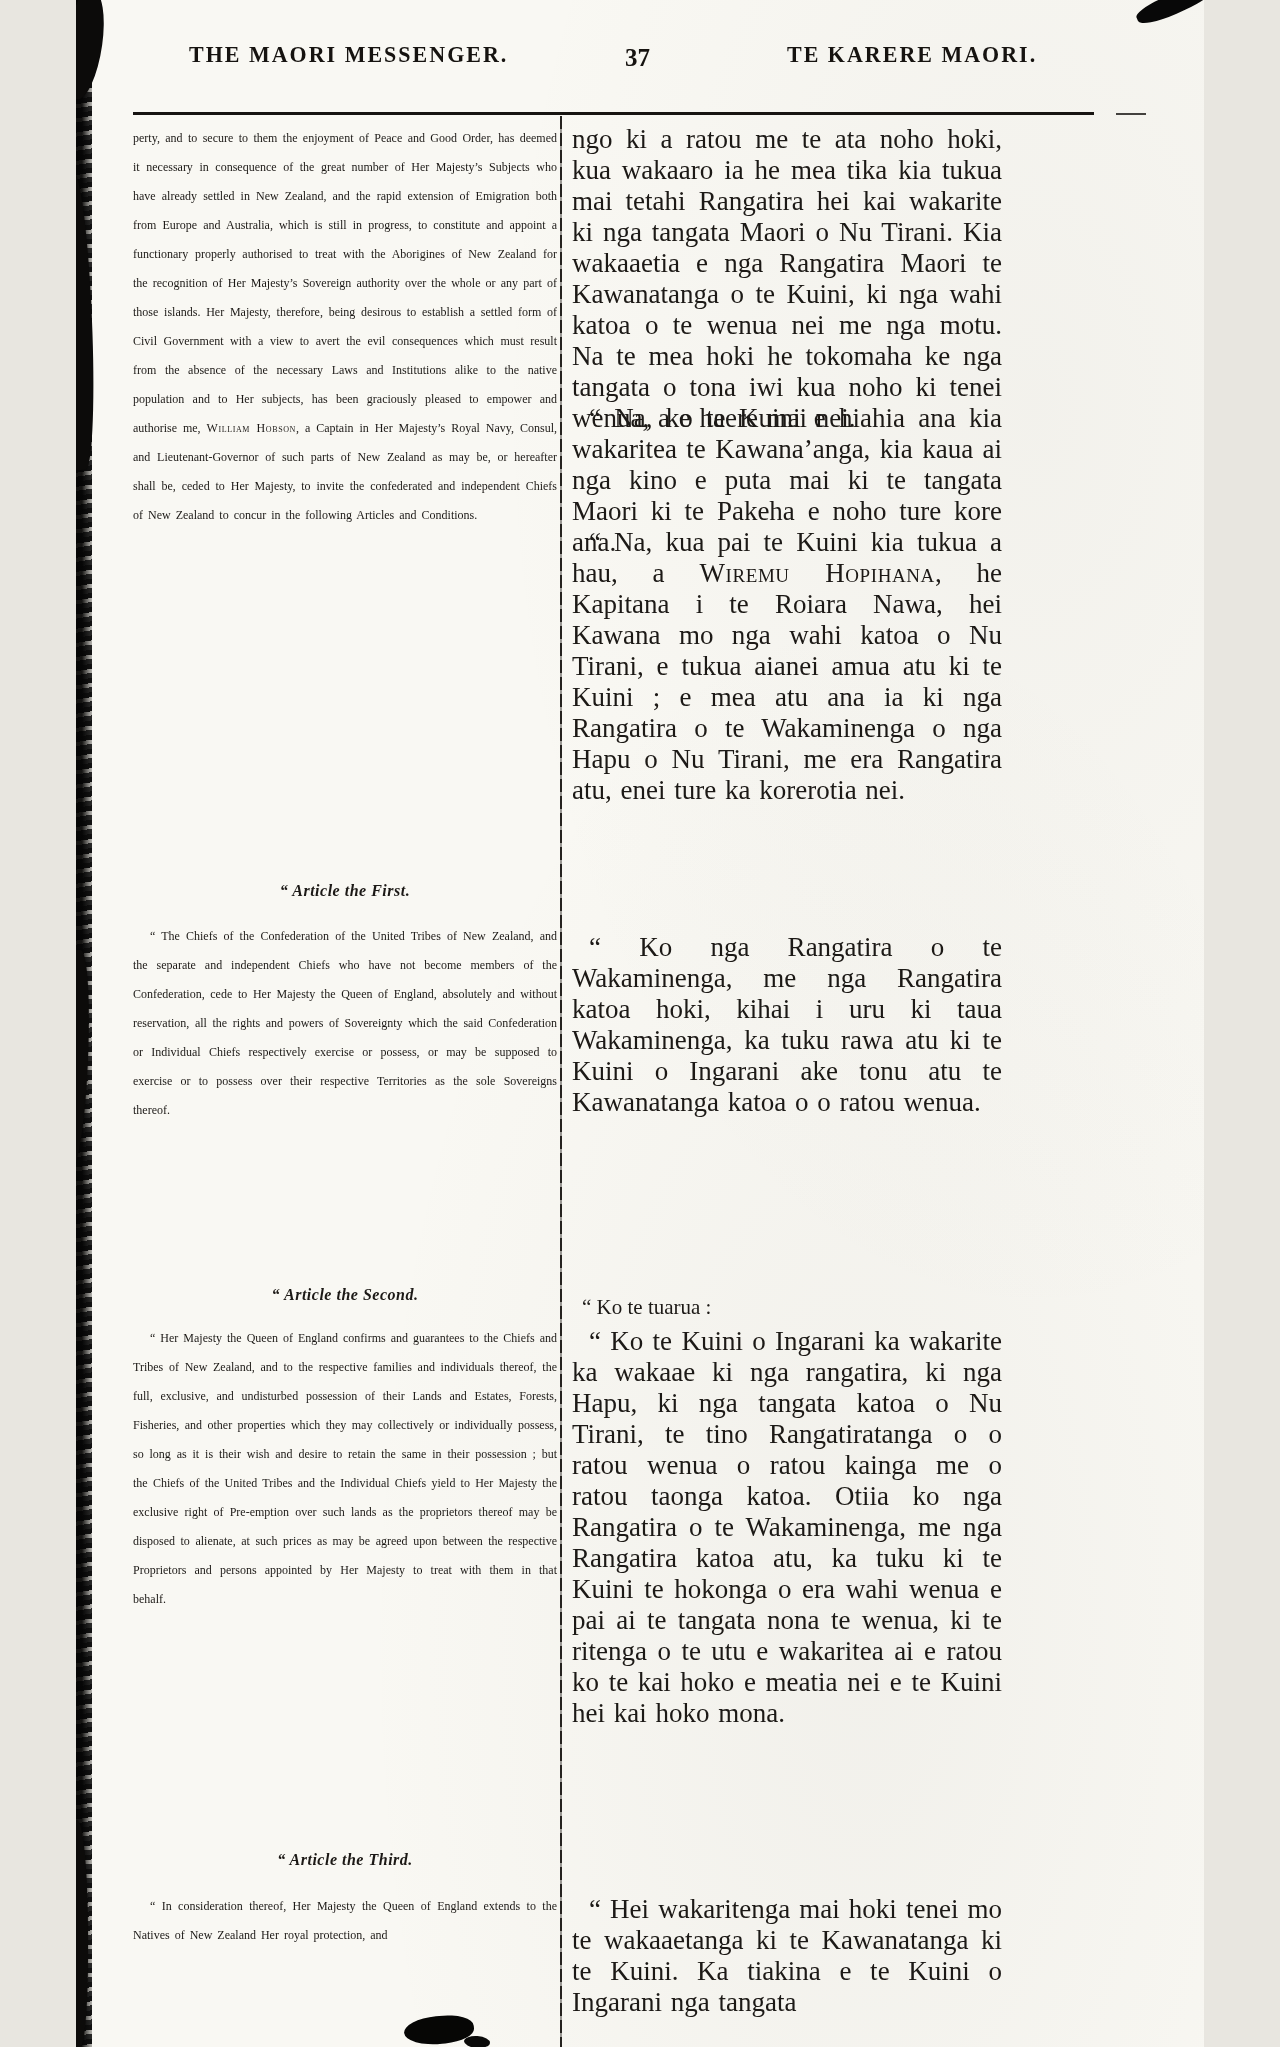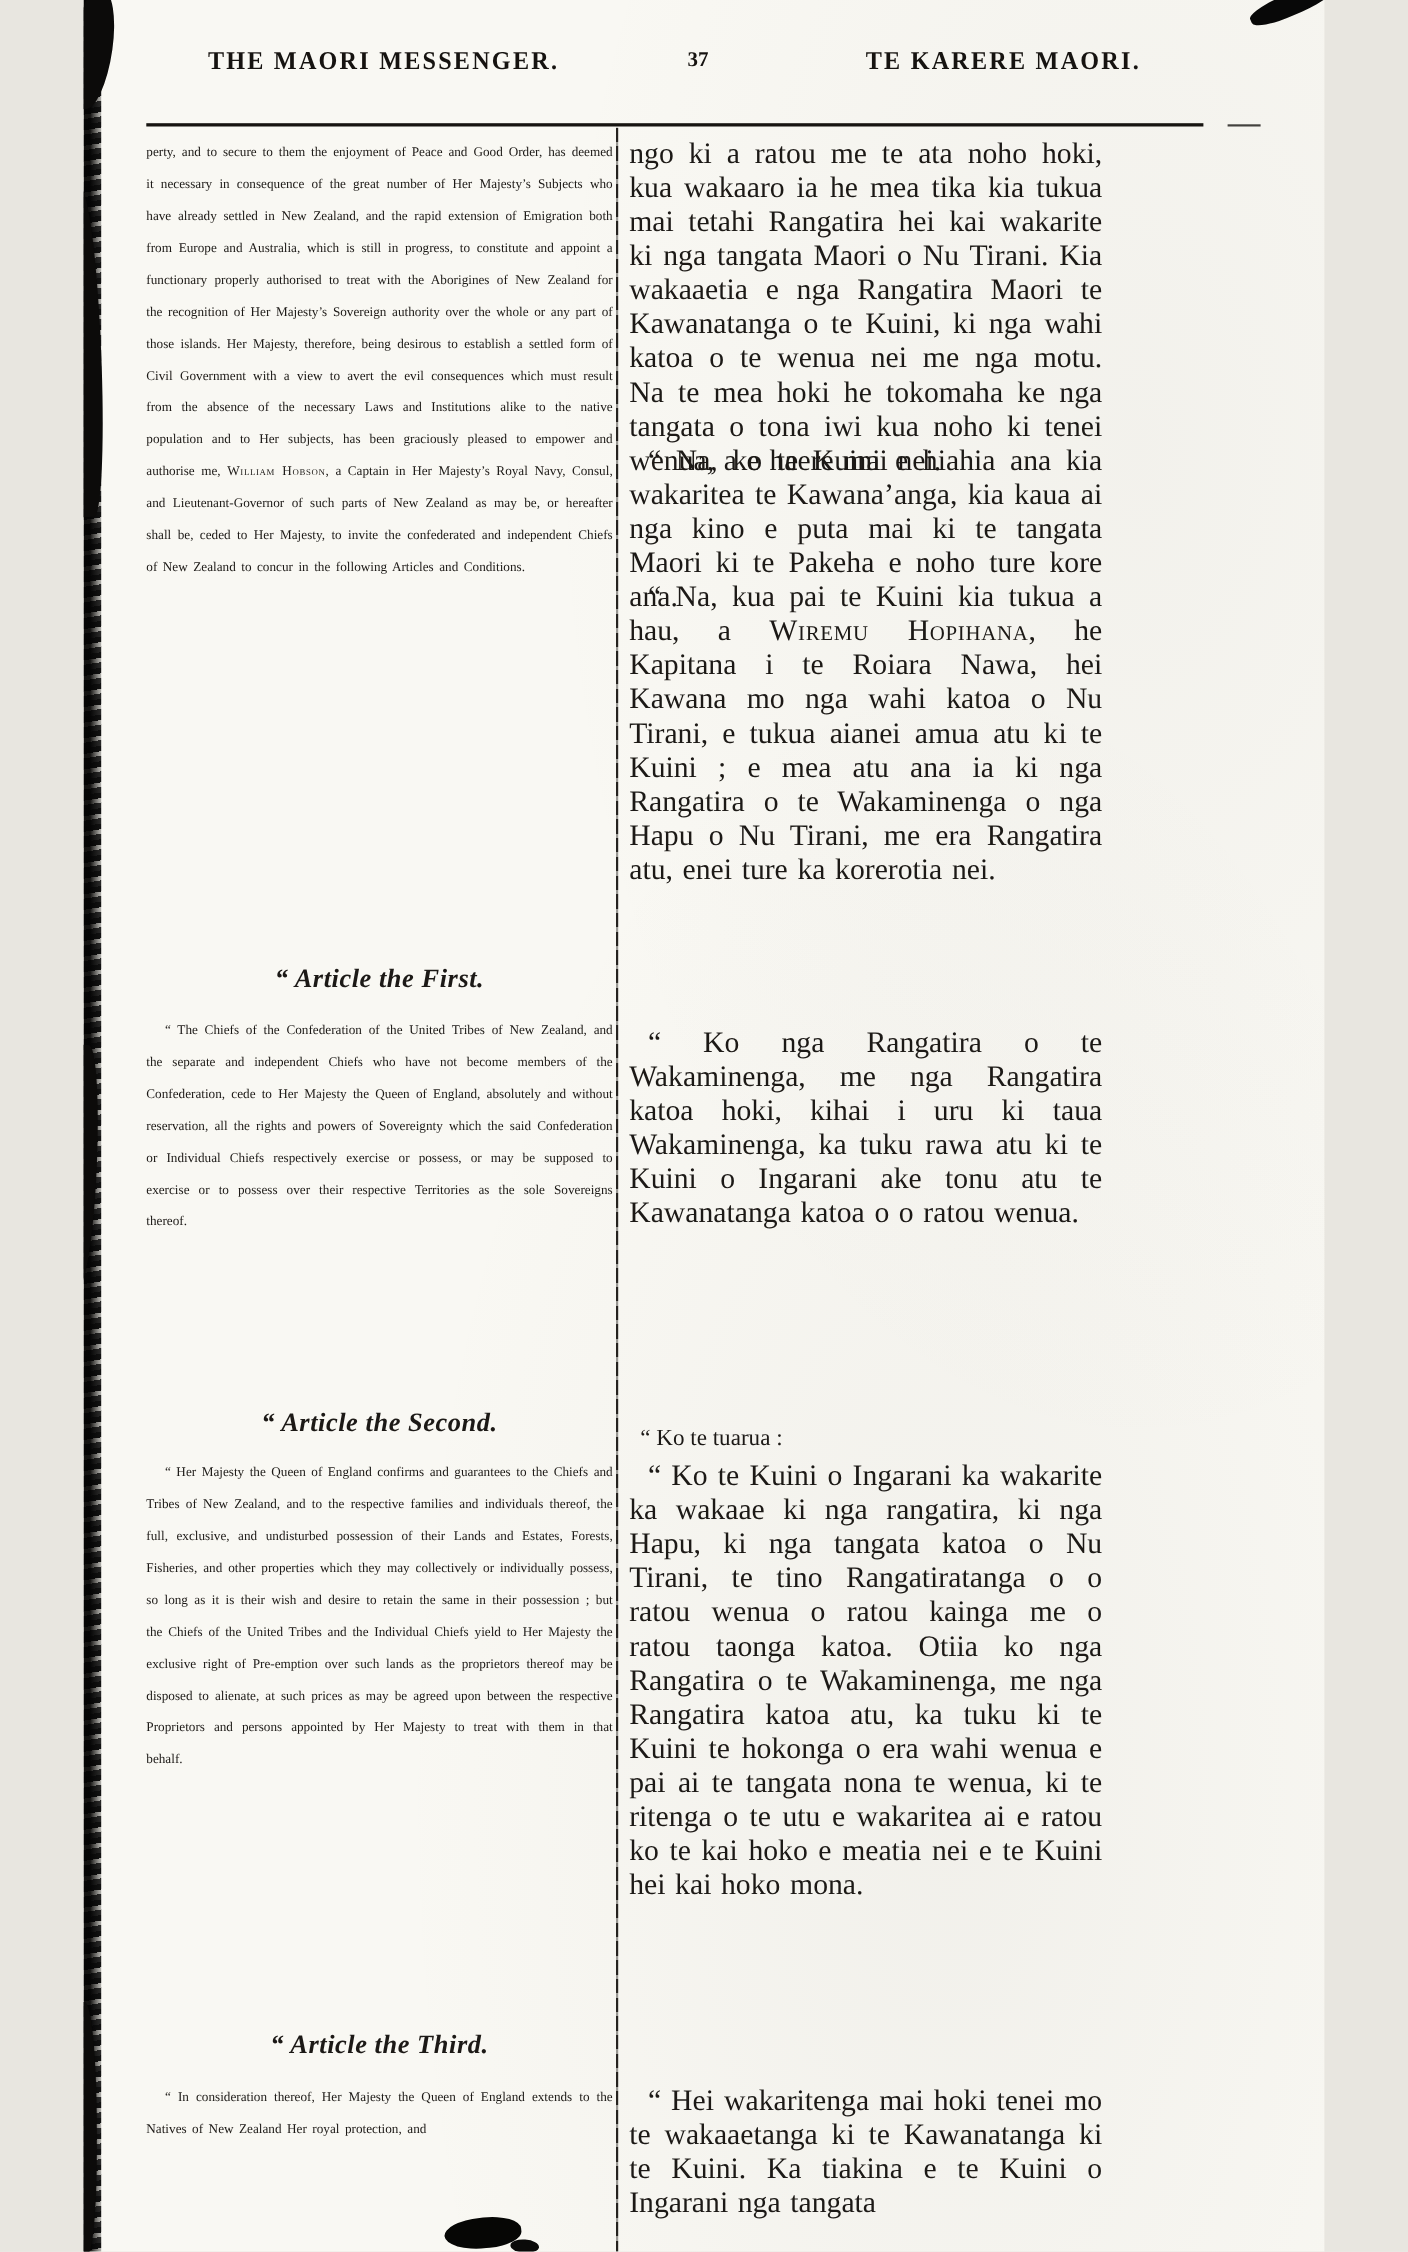--- a/index.html
+++ b/index.html
@@ -37,37 +37,37 @@
     background:#060605;border-radius:50% 50% 45% 55%;transform:rotate(-6deg);
   }
   .bottom-smudge-2{
     position:absolute;left:388px;top:2036px;width:26px;height:12px;
     background:#0a0a09;border-radius:50%;transform:rotate(4deg);
   }
 
   
   .masthead{position:absolute;top:42px;font-weight:bold;font-size:22px;letter-spacing:2px;color:#161310;}
   .masthead-left{left:113px;transform:scaleY(1.06);}
-  .page-number{position:absolute;left:549px;top:44px;font-weight:bold;font-size:19px;color:#161310;}
+  .page-number{position:absolute;left:549px;top:44px;font-weight:bold;font-size:25px;color:#161310;}
   .masthead-right{left:711px;transform:scaleY(1.06);}
   .header-rule{position:absolute;left:57px;top:112px;width:961px;height:3px;background:#171411;}
   .header-rule-dash{position:absolute;left:1040px;top:113px;width:30px;height:2px;background:rgba(23,20,17,0.8);}
 
   
   .col-divider{
     position:absolute;left:484px;top:116px;width:2px;height:1931px;
     background:repeating-linear-gradient(to bottom,#25221f 0 13px,rgba(37,34,31,0.45) 13px 17px);
   }
   .tblock{position:absolute;text-align:justify;}
   .lcol{left:57px;width:424px;font-size:12px;line-height:29px;word-spacing:2px;}
   .rcol{left:496px;width:430px;font-size:27px;line-height:31px;word-spacing:2px;}
   .indent{text-indent:17px;}
   .lheading{
     position:absolute;left:57px;width:424px;text-align:center;
-    font-style:italic;font-weight:600;font-size:24px;line-height:29px;letter-spacing:0.5px;
+    font-style:italic;font-weight:600;font-size:16px;line-height:29px;letter-spacing:0.5px;
   }
   .rheading{
     position:absolute;left:496px;width:430px;text-align:left;
     font-size:21px;line-height:31px;padding-left:10px;box-sizing:border-box;
   }
   .sc{font-variant:small-caps;letter-spacing:0.6px;}
 
   
   .l-p1{top:124px;}
   .l-h1{top:876px;}

